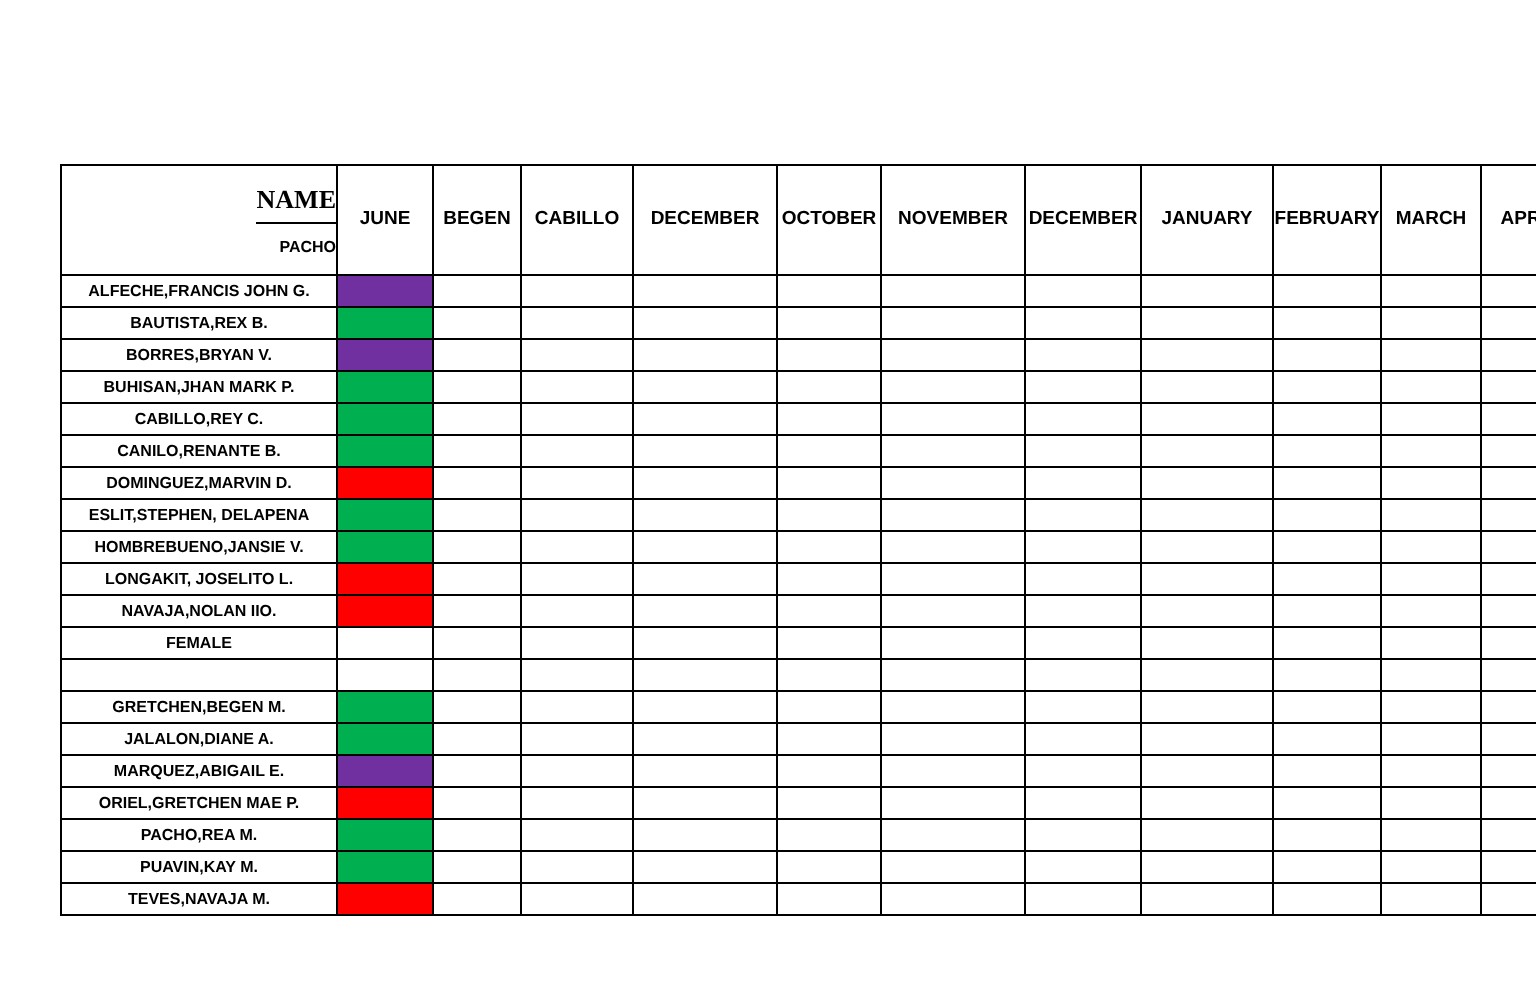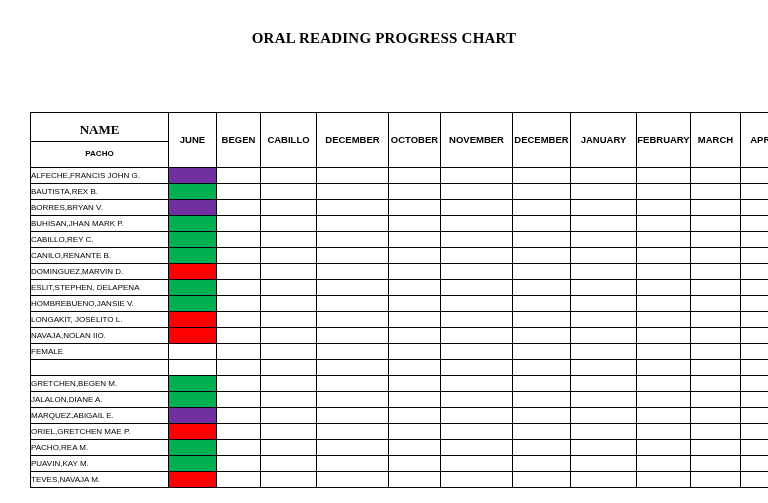--- a/index.html
+++ b/index.html
@@ -45,20 +45,21 @@
     padding: 0;
     vertical-align: middle;
   }
   .name-cell-head {
     padding: 0;
   }
   .name-inner {
     display: flex;
     flex-direction: column;
     height: 100%;
+    align-items: flex-end;
   }
   .name-inner .top {
     text-align: center;
     font-weight: bold;
     font-size: 13px;
     padding: 5px 0 3px 0;
     border-bottom: 1px solid #000000;
   }
   .name-inner .bot {
     text-align: center;
@@ -71,37 +72,36 @@
     text-align: center;
     font-family: Liberation Sans, sans-serif;
     font-weight: bold;
     font-size: 9.5px;
     line-height: 1.15;
     padding: 2px 1px;
     height: 54px;
   }
   .row-name {
     font-family: "Liberation Sans", sans-serif;
-    font-weight: normal;
+    font-weight: bold;
     font-size: 8px;
-    text-align: left;
+    text-align: center;
     padding: 1px 2px;
     height: 15px;
     white-space: nowrap;
   }
   .cell {
     height: 15px;
   }
 </style>
 </head>
 <body>
 
 <div class="page">
 
-  <div class="title">ORAL READING PROGRESS CHART</div>
 
   <div class="table-wrap">
     <table class="chart">
       <colgroup>
         <col style="width:138px">
         <col style="width:48px">
         <col style="width:44px">
         <col style="width:56px">
         <col style="width:72px">
         <col style="width:52px">

